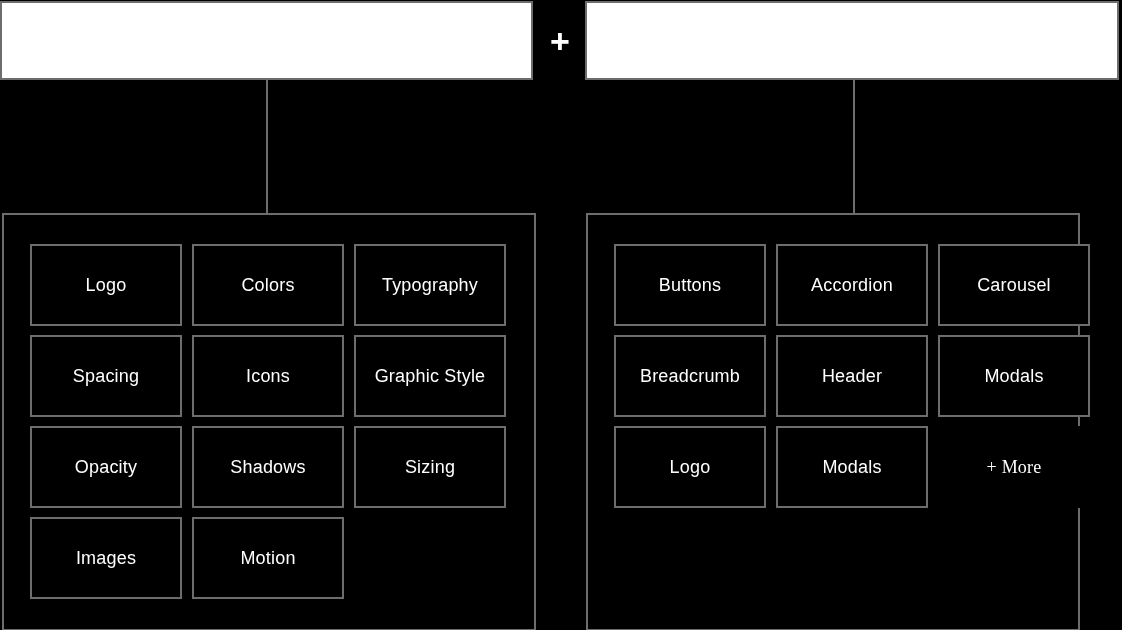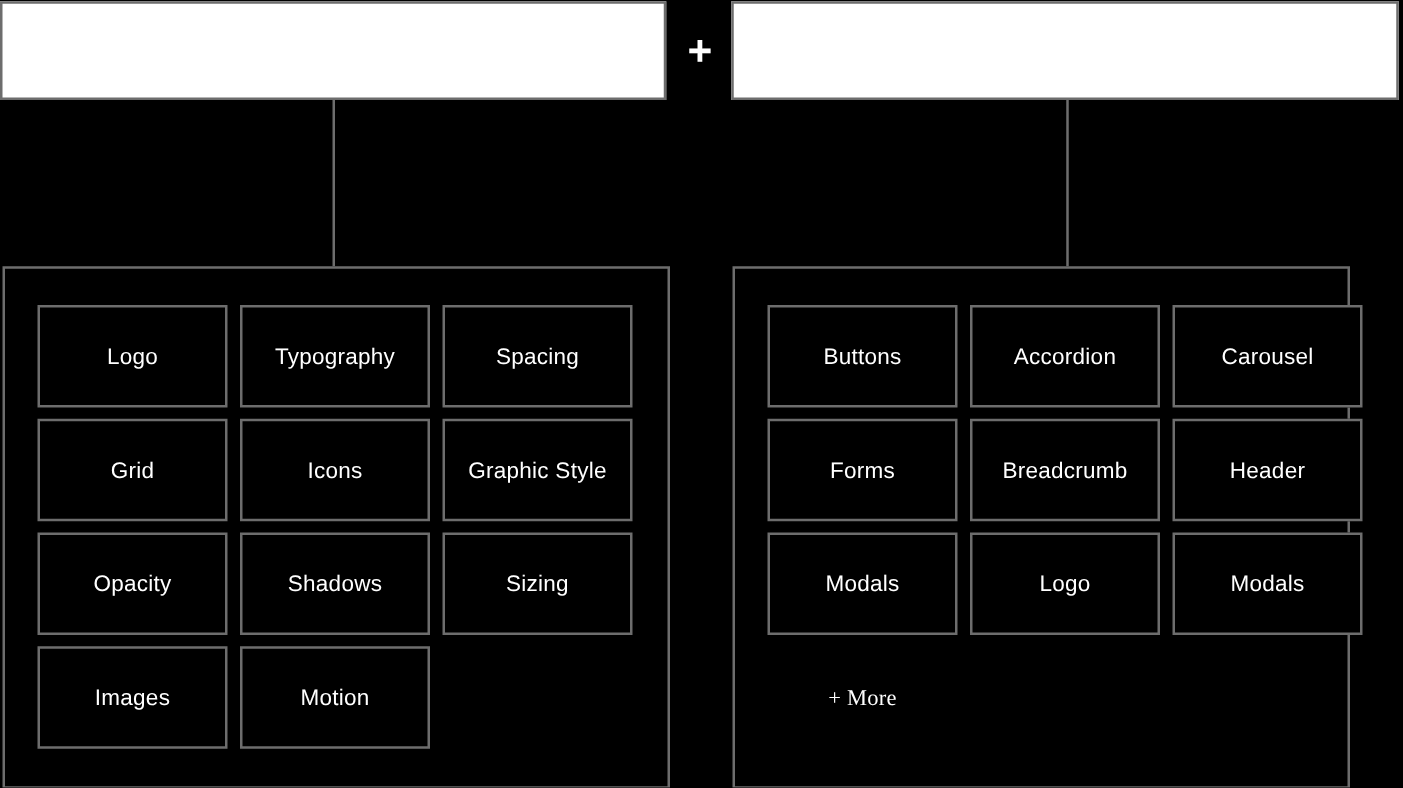--- a/index.html
+++ b/index.html
@@ -116,27 +116,27 @@
 
   <div class="stem left-stem"></div>
   <div class="stem right-stem"></div>
 
   <div class="grid-panel left-panel">
     <div class="cell-grid" id="left-grid">
         <div class="cell">
           <span>Logo</span>
         </div>
         <div class="cell">
+          <span>Colors</span>
+        </div>
+        <div class="cell">
           <span>Typography</span>
         </div>
         <div class="cell">
           <span>Spacing</span>
-        </div>
-        <div class="cell">
-          <span>Grid</span>
         </div>
         <div class="cell">
           <span>Icons</span>
         </div>
         <div class="cell">
           <span>Graphic Style</span>
         </div>
         <div class="cell">
           <span>Opacity</span>
         </div>
@@ -160,23 +160,20 @@
         <div class="cell">
           <span>Buttons</span>
         </div>
         <div class="cell">
           <span>Accordion</span>
         </div>
         <div class="cell">
           <span>Carousel</span>
         </div>
         <div class="cell">
-          <span>Forms</span>
-        </div>
-        <div class="cell">
           <span>Breadcrumb</span>
         </div>
         <div class="cell">
           <span>Header</span>
         </div>
         <div class="cell">
           <span>Modals</span>
         </div>
         <div class="cell">
           <span>Logo</span>

